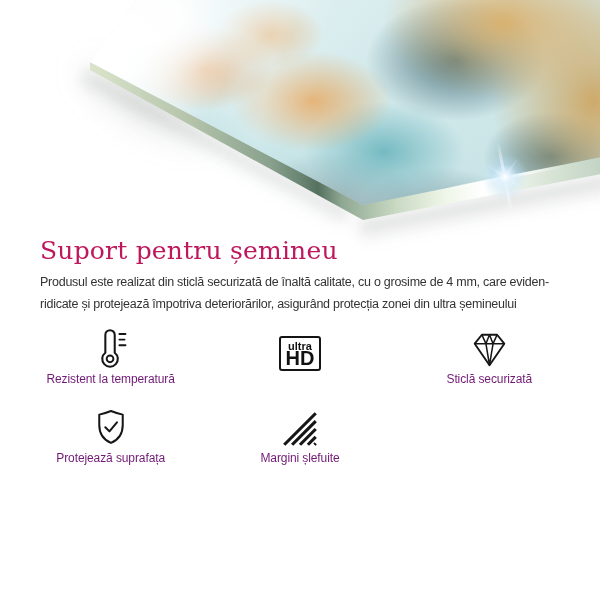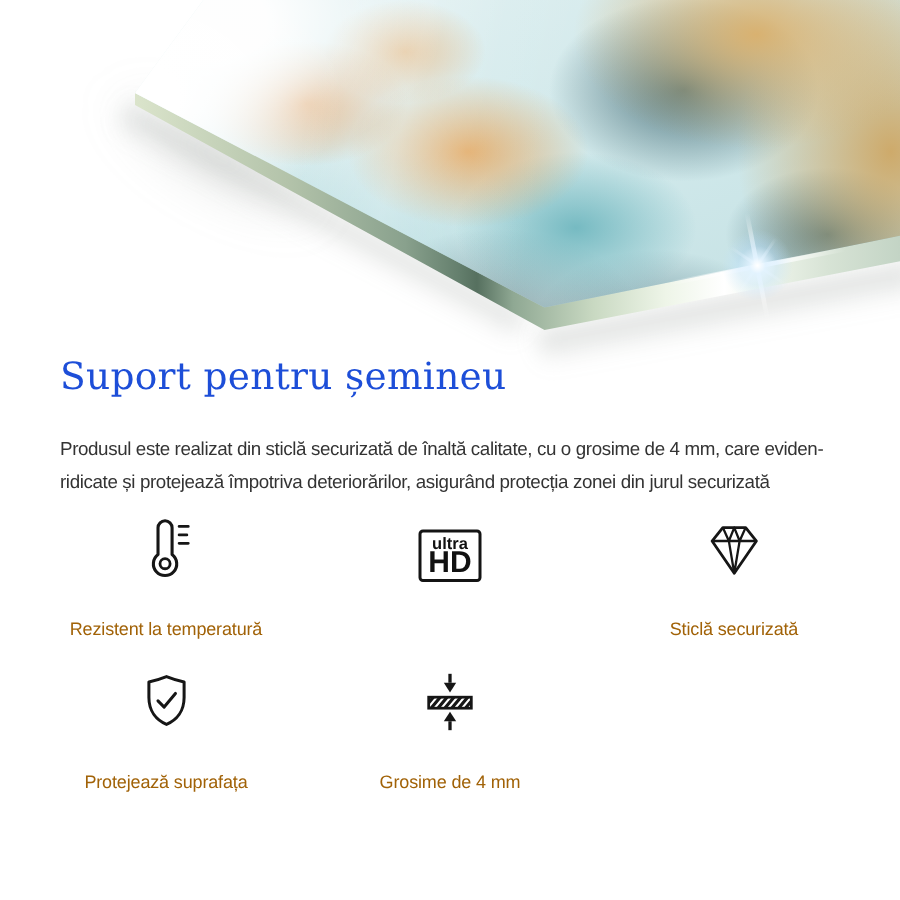--- a/index.html
+++ b/index.html
@@ -68,31 +68,31 @@
   .sp-ray3{left:-22px;top:-1px;width:44px;height:2px;opacity:.65;transform:rotate(34deg);
     background:linear-gradient(90deg,rgba(255,255,255,0),#fff 50%,rgba(255,255,255,0));}
   .sp-ray4{left:-22px;top:-1px;width:44px;height:2px;opacity:.65;transform:rotate(-56deg);
     background:linear-gradient(90deg,rgba(255,255,255,0),#fff 50%,rgba(255,255,255,0));}
 
   
   h1{
     margin:5px 40px 0;
     font-family:"DejaVu Serif","Liberation Serif",serif;
     font-weight:400;font-size:25px;line-height:31px;
-    color:#1d4ed8;letter-spacing:.2px;
+    color:#be185d;letter-spacing:.2px;
   }
-  .desc{margin:22px 40px 0;color:#333333;font-size:12.5px;letter-spacing:-.25px;}
+  .desc{margin:5px 40px 0;color:#333333;font-size:12.5px;letter-spacing:-.25px;}
   .desc div{line-height:22.4px;white-space:nowrap;}
 
   
   .features{margin:9px 16px 0;display:grid;grid-template-columns:repeat(3,1fr);row-gap:18px;}
   .feature{display:flex;flex-direction:column;align-items:center;}
   .icon-box{height:46px;display:flex;align-items:flex-end;justify-content:center;}
   .feature svg{display:block;}
-  .f-label{margin-top:24px;font-size:12px;color:#a16207;letter-spacing:-.1px;}
+  .f-label{margin-top:1px;font-size:12px;color:#701a75;letter-spacing:-.1px;}
   .uhd{
     width:38px;height:31px;border:2.5px solid #141414;border-radius:3px;
     display:flex;flex-direction:column;align-items:center;justify-content:center;
     color:#111;
   }
   .uhd .u-top{font-size:11px;font-weight:700;line-height:9px;}
   .uhd .u-main{font-size:20px;font-weight:800;line-height:14px;}
 </style>
 </head>
 <body>
@@ -113,21 +113,21 @@
     <div class="sp-glow"></div>
   </div>
 </div>
 
 <h1>
   <span>Suport pentru șemineu</span><br>
 </h1>
 
 <div class="desc">
   <div>Produsul este realizat din sticlă securizată de înaltă calitate, cu o grosime de 4 mm, care eviden-</div>
-  <div>ridicate și protejează împotriva deteriorărilor, asigurând protecția zonei din jurul securizată</div>
+  <div>ridicate și protejează împotriva deteriorărilor, asigurând protecția zonei din ultra șemineului</div>
 </div>
 
 <div class="features">
 
   <div class="feature">
     <div class="icon-box">
       <svg width="45" height="45" viewBox="0 0 48 48" fill="none" stroke="#161616">
         <path d="M18.5,9.5 a5,5 0 0 1 10,0 V28.5 a8.3,8.3 0 1 1 -10,0 Z" stroke-width="2.2" stroke-linejoin="round"></path>
         <circle cx="23.5" cy="35" r="3.6" stroke-width="2"></circle>
         <path d="M33.5,8.5 h6.5 M33.5,14.5 h5.5 M33.5,20.5 h6.5" stroke-width="2" stroke-linecap="round"></path>
@@ -158,35 +158,23 @@
   <div class="feature">
     <div class="icon-box">
       <svg width="44" height="44" viewBox="0 0 48 48" fill="none" stroke="#161616">
         <path d="M24,5.5 C28.5,7.3 32.8,8.6 36.8,9.4 V20.8 C36.8,30.6 31.4,37.2 24,40.3 C16.6,37.2 11.2,30.6 11.2,20.8 V9.4 C15.2,8.6 19.5,7.3 24,5.5 Z" stroke-width="2.2" stroke-linejoin="round"></path>
         <path d="M17.8,23.2 L22.3,27.7 L30.5,17.8" stroke-width="2.2" stroke-linecap="round" stroke-linejoin="round"></path>
       </svg>
     </div>
     <div class="f-label">Protejează suprafața</div>
   </div>
 
-
   <div class="feature">
     <div class="icon-box">
-      <svg width="44" height="44" viewBox="0 0 48 48">
-        <defs>
-            <clipPath id="barclip">
-              <rect x="9" y="21" width="30" height="7"></rect>
-            </clipPath>
-          </defs>
-        <rect x="8.5" y="20.5" width="31" height="8" fill="none" stroke="#161616" stroke-width="2"></rect>
-        <g clip-path="url(#barclip)" stroke="#161616" stroke-width="2.3">
-          <path d="M4,30 L14,18 M9,30 L19,18 M14,30 L24,18 M19,30 L29,18 M24,30 L34,18 M29,30 L39,18 M34,30 L44,18"></path>
-        </g>
-        <path d="M24,3.5 V10" stroke="#161616" stroke-width="2.4"></path>
-        <path d="M19.5,10 H28.5 L24,17 Z" fill="#161616"></path>
-        <path d="M24,44.5 V38" stroke="#161616" stroke-width="2.4"></path>
-        <path d="M19.5,38 H28.5 L24,31 Z" fill="#161616"></path>
+      <svg width="42" height="42" viewBox="0 0 48 48" fill="none" stroke="#161616">
+        <path d="M6,42 L42,6 M15,42 L42,15 M24,42 L42,24 M33,42 L42,33 M40.5,42 L42,40.5" stroke-width="3.6"></path>
       </svg>
     </div>
-    <div class="f-label">Grosime de 4 mm</div>
+    <div class="f-label">Margini șlefuite</div>
   </div>
+
 
 </div>
 
 </body></html>

